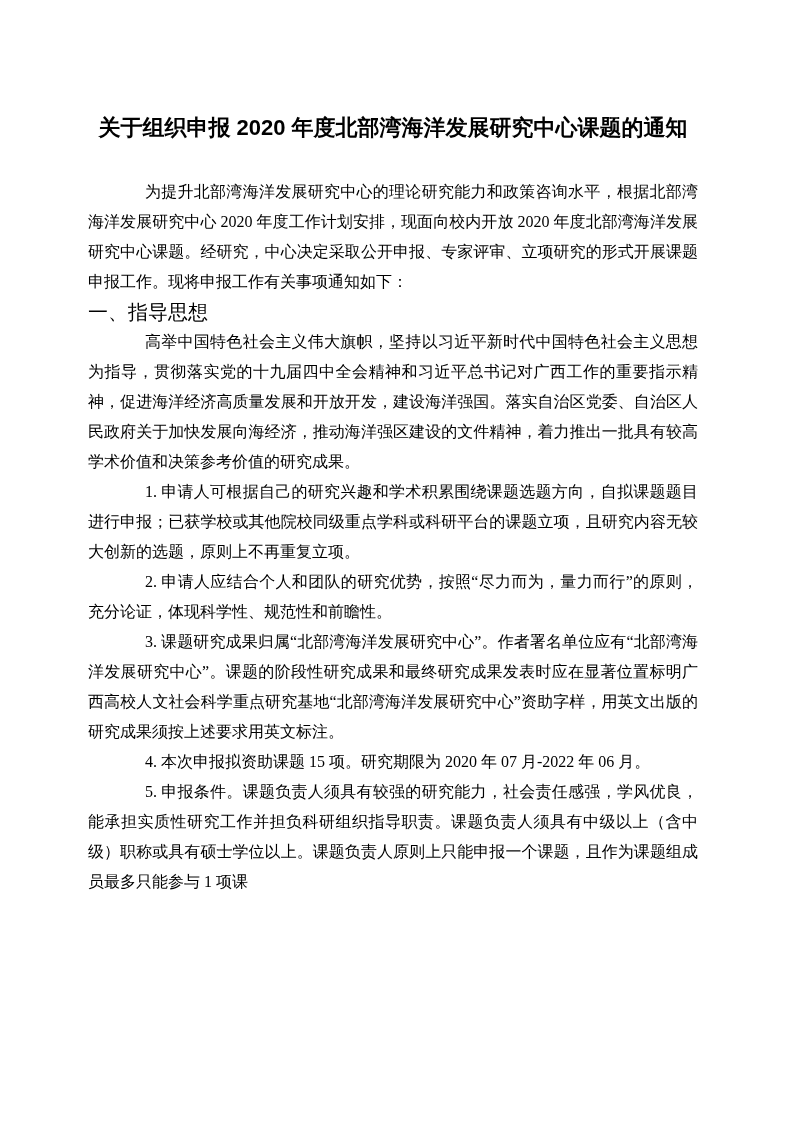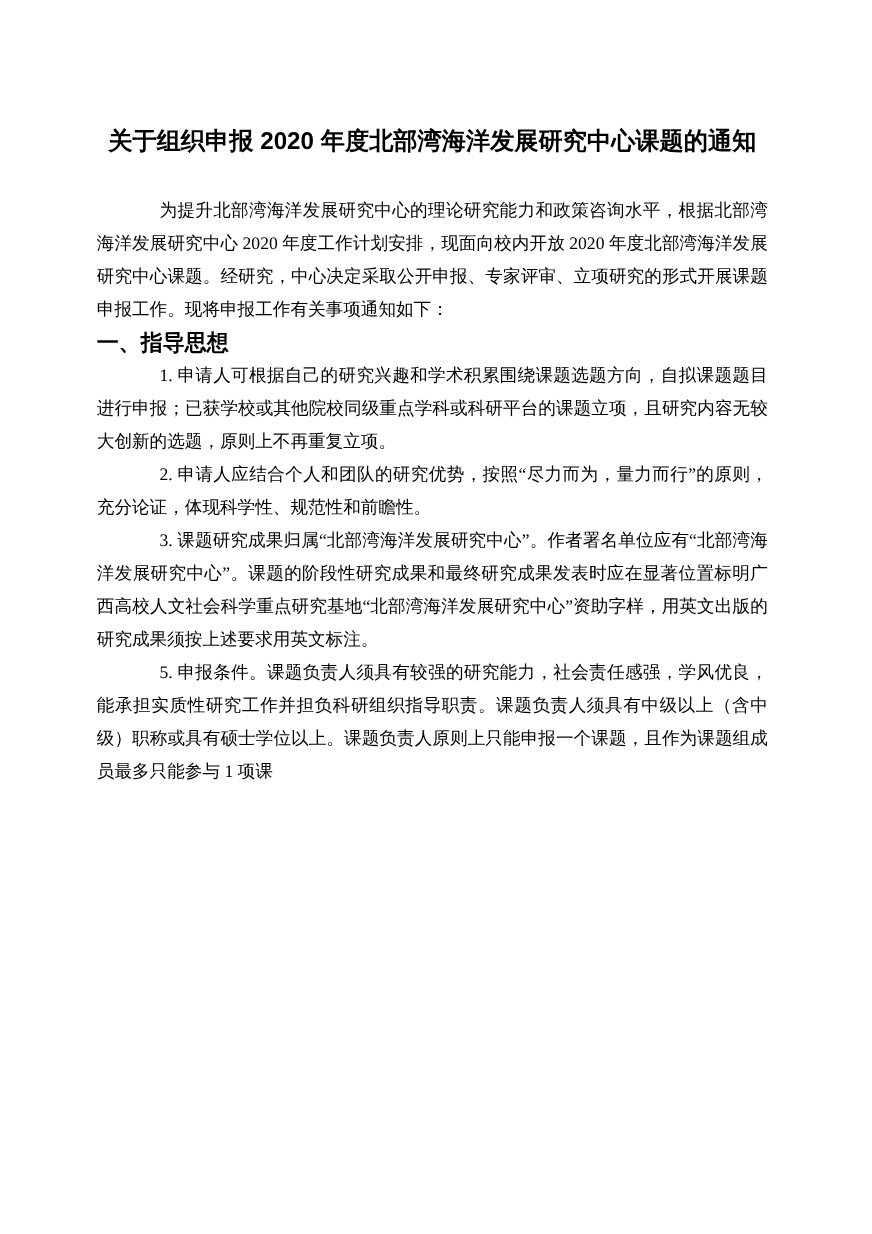--- a/index.html
+++ b/index.html
@@ -32,42 +32,44 @@
     margin: 0;
     font-size: 16px;
     line-height: 30px;
     text-align: justify;
     text-justify: inter-ideograph;
     text-indent: 57px;
   }
   .section-heading {
     margin: 0;
     font-family: "Liberation Sans", "DejaVu Sans", sans-serif;
-    font-weight: bold;
+    font-weight: normal;
     font-size: 20px;
     line-height: 30px;
     text-align: left;
     text-indent: 0;
   }
 </style>
 </head>
 <body>
 
 <div class="page">
 
   <h1 class="doc-title">关于组织申报 2020 年度北部湾海洋发展研究中心课题的通知</h1>
 
   <p class="para">为提升北部湾海洋发展研究中心的理论研究能力和政策咨询水平，根据北部湾海洋发展研究中心 2020 年度工作计划安排，现面向校内开放 2020 年度北部湾海洋发展研究中心课题。经研究，中心决定采取公开申报、专家评审、立项研究的形式开展课题申报工作。现将申报工作有关事项通知如下：</p>
 
   <h2 class="section-heading">一、指导思想</h2>
 
+  <p class="para">高举中国特色社会主义伟大旗帜，坚持以习近平新时代中国特色社会主义思想为指导，贯彻落实党的十九届四中全会精神和习近平总书记对广西工作的重要指示精神，促进海洋经济高质量发展和开放开发，建设海洋强国。落实自治区党委、自治区人民政府关于加快发展向海经济，推动海洋强区建设的文件精神，着力推出一批具有较高学术价值和决策参考价值的研究成果。</p>
 
 
   <p class="para">1. 申请人可根据自己的研究兴趣和学术积累围绕课题选题方向，自拟课题题目进行申报；已获学校或其他院校同级重点学科或科研平台的课题立项，且研究内容无较大创新的选题，原则上不再重复立项。</p>
 
   <p class="para">2. 申请人应结合个人和团队的研究优势，按照“尽力而为，量力而行”的原则，充分论证，体现科学性、规范性和前瞻性。</p>
 
   <p class="para">3. 课题研究成果归属“北部湾海洋发展研究中心”。作者署名单位应有“北部湾海洋发展研究中心”。课题的阶段性研究成果和最终研究成果发表时应在显著位置标明广西高校人文社会科学重点研究基地“北部湾海洋发展研究中心”资助字样，用英文出版的研究成果须按上述要求用英文标注。</p>
 
+  <p class="para">4. 本次申报拟资助课题 15 项。研究期限为 2020 年 07 月-2022 年 06 月。</p>
 
   <p class="para">5. 申报条件。课题负责人须具有较强的研究能力，社会责任感强，学风优良，能承担实质性研究工作并担负科研组织指导职责。课题负责人须具有中级以上（含中级）职称或具有硕士学位以上。课题负责人原则上只能申报一个课题，且作为课题组成员最多只能参与 1 项课</p>
 
 </div>
 
 </body></html>

